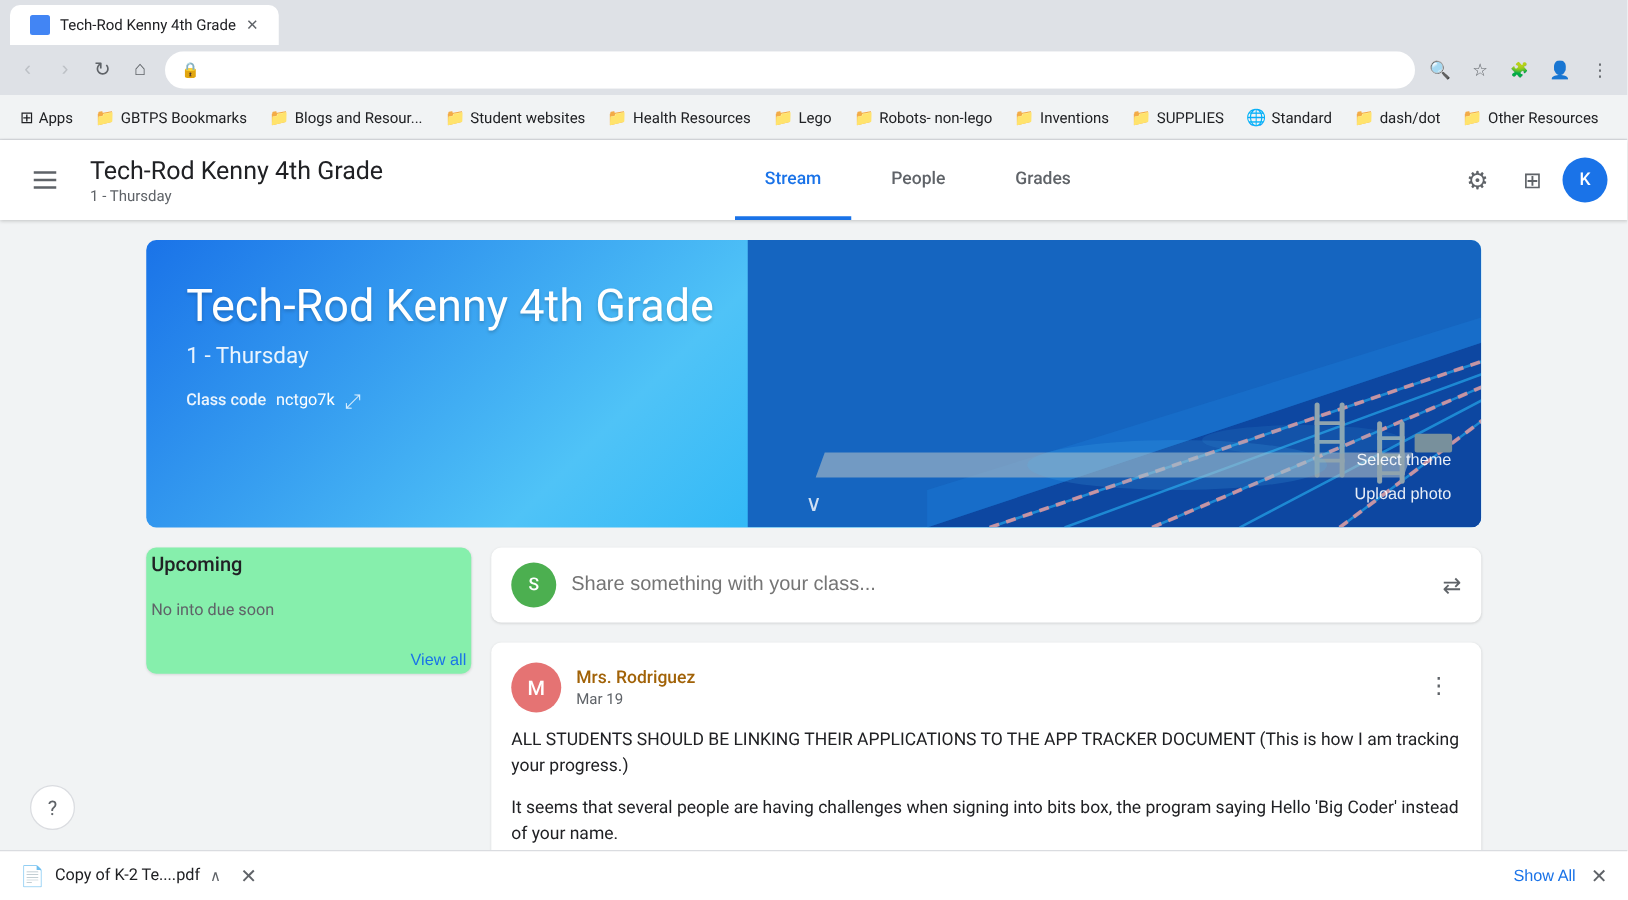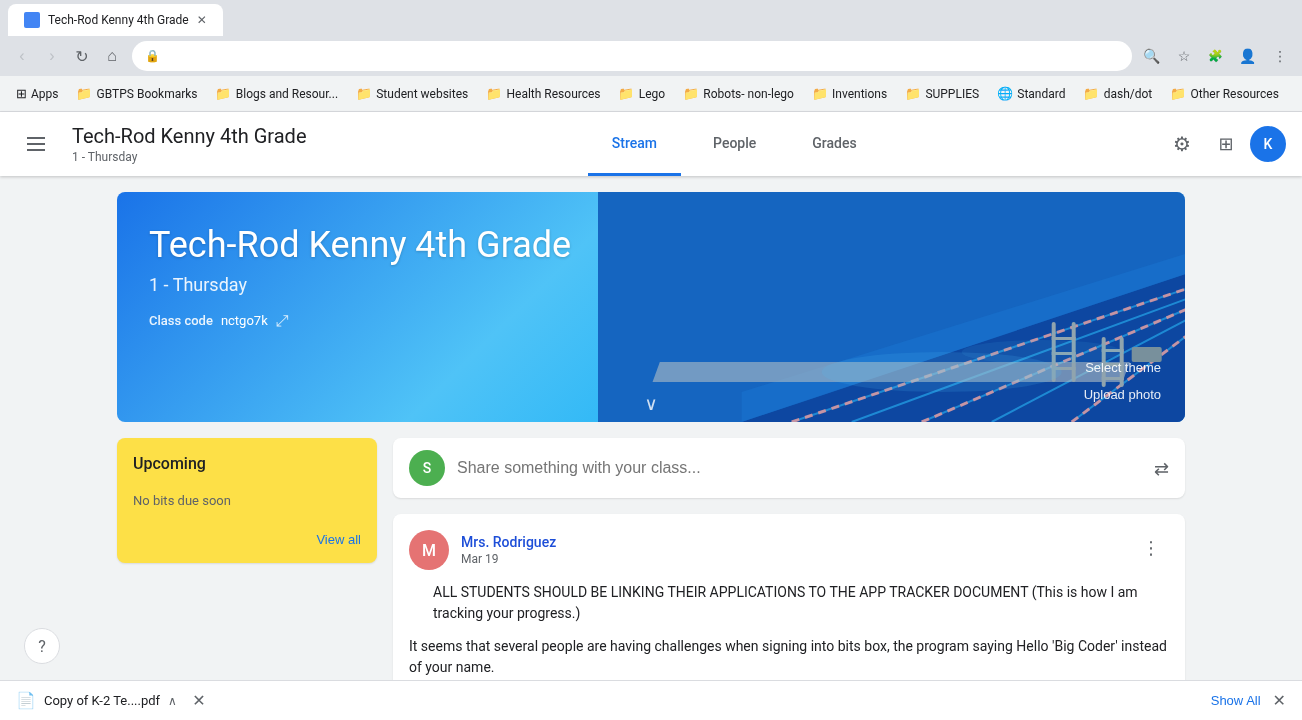--- a/index.html
+++ b/index.html
@@ -60,37 +60,37 @@
     
     .pool-illustration { position: absolute; right: 0; top: 0; bottom: 0; width: 55%; overflow: hidden; }
     .pool-svg { width: 100%; height: 100%; }
 
     
     .main-layout { display: flex; gap: 16px; padding-bottom: 32px; }
     .sidebar { width: 260px; flex-shrink: 0; }
     .main-feed { flex: 1; }
 
     
-    .upcoming-card { background: #fde047; border-radius: 8px; box-shadow: 0 1px 2px rgba(0,0,0,0.1); padding: 16px; }
+    .upcoming-card { background: #86efac; border-radius: 8px; box-shadow: 0 1px 2px rgba(0,0,0,0.1); padding: 4px; }
     .upcoming-title { font-size: 16px; font-weight: 500; color: #202124; margin-bottom: 12px; }
     .upcoming-empty { font-size: 13px; color: #5f6368; margin-bottom: 16px; padding: 8px 0; }
     .view-all-btn { color: #1a73e8; font-size: 13px; font-weight: 500; cursor: pointer; background: none; border: none; padding: 0; display: block; width: 100%; text-align: right; }
 
     
     .share-box { background: #fff; border-radius: 8px; box-shadow: 0 1px 2px rgba(0,0,0,0.1); padding: 12px 16px; display: flex; align-items: center; gap: 12px; margin-bottom: 16px; }
     .share-avatar { width: 36px; height: 36px; border-radius: 50%; background: #4caf50; display: flex; align-items: center; justify-content: center; color: #fff; font-size: 14px; font-weight: 500; flex-shrink: 0; }
     .share-input { flex: 1; border: none; outline: none; font-size: 16px; color: #0c4a6e; cursor: pointer; background: transparent; }
     .share-repost-icon { color: #5f6368; font-size: 18px; cursor: pointer; }
 
     
     .post-card { background: #fff; border-radius: 8px; box-shadow: 0 1px 2px rgba(0,0,0,0.1); padding: 16px; margin-bottom: 16px; }
     .post-header { display: flex; align-items: flex-start; justify-content: space-between; margin-bottom: 12px; }
     .post-author-info { display: flex; align-items: center; gap: 12px; }
     .post-avatar { width: 40px; height: 40px; border-radius: 50%; background: #e57373; display: flex; align-items: center; justify-content: center; color: #fff; font-size: 16px; font-weight: 500; flex-shrink: 0; }
-    .post-author-name { font-size: 14px; font-weight: 500; color: #1d4ed8; }
+    .post-author-name { font-size: 14px; font-weight: 500; color: #a16207; }
     .post-date { font-size: 12px; color: #5f6368; margin-top: 2px; }
     .post-menu-btn { width: 36px; height: 36px; border-radius: 50%; border: none; background: transparent; cursor: pointer; display: flex; align-items: center; justify-content: center; color: #5f6368; font-size: 18px; }
     .post-body { font-size: 14px; color: #202124; line-height: 1.5; }
 
     
     .bottom-bar { position: fixed; bottom: 0; left: 0; right: 0; background: #fff; border-top: 1px solid #dadce0; height: 40px; display: flex; align-items: center; padding: 0 16px; justify-content: space-between; z-index: 200; }
     .bottom-bar-left { display: flex; align-items: center; gap: 8px; }
     .pdf-icon { font-size: 16px; color: #ea4335; }
     .pdf-filename { font-size: 13px; color: #202124; }
     .pdf-chevron { font-size: 12px; color: #5f6368; cursor: pointer; }
@@ -282,21 +282,21 @@
       <button class="hero-action-btn">Upload photo</button>
     </div>
     <div class="hero-chevron">∨</div>
   </div>
 
   <div class="main-layout">
 
     <div class="sidebar">
       <div class="upcoming-card">
         <div class="upcoming-title">Upcoming</div>
-        <div class="upcoming-empty">No bits due soon</div>
+        <div class="upcoming-empty">No into due soon</div>
         <button class="view-all-btn">View all</button>
       </div>
     </div>
 
     <div class="main-feed">
 
       <div class="share-box">
         <div class="share-avatar">
           <span>S</span>
         </div>
@@ -313,21 +313,21 @@
             <div>
               <div class="post-author-name">Mrs. Rodriguez</div>
               <div class="post-date">Mar 19</div>
             </div>
           </div>
           <button class="post-menu-btn">
             <span>⋮</span>
           </button>
         </div>
         <div class="post-body">
-          <p style="margin-bottom: 12px; margin-left: 24px;">ALL STUDENTS SHOULD BE LINKING THEIR APPLICATIONS TO THE APP TRACKER DOCUMENT (This is how I am tracking your progress.)</p>
+          <p style="margin-bottom: 12px;">ALL STUDENTS SHOULD BE LINKING THEIR APPLICATIONS TO THE APP TRACKER DOCUMENT (This is how I am tracking your progress.)</p>
           <p>It seems that several people are having challenges when signing into bits box, the program saying Hello 'Big Coder' instead of your name.</p>
         </div>
       </div>
 
     </div>
   </div>
 </div>
 
 <div class="help-btn">
   <span>?</span>

